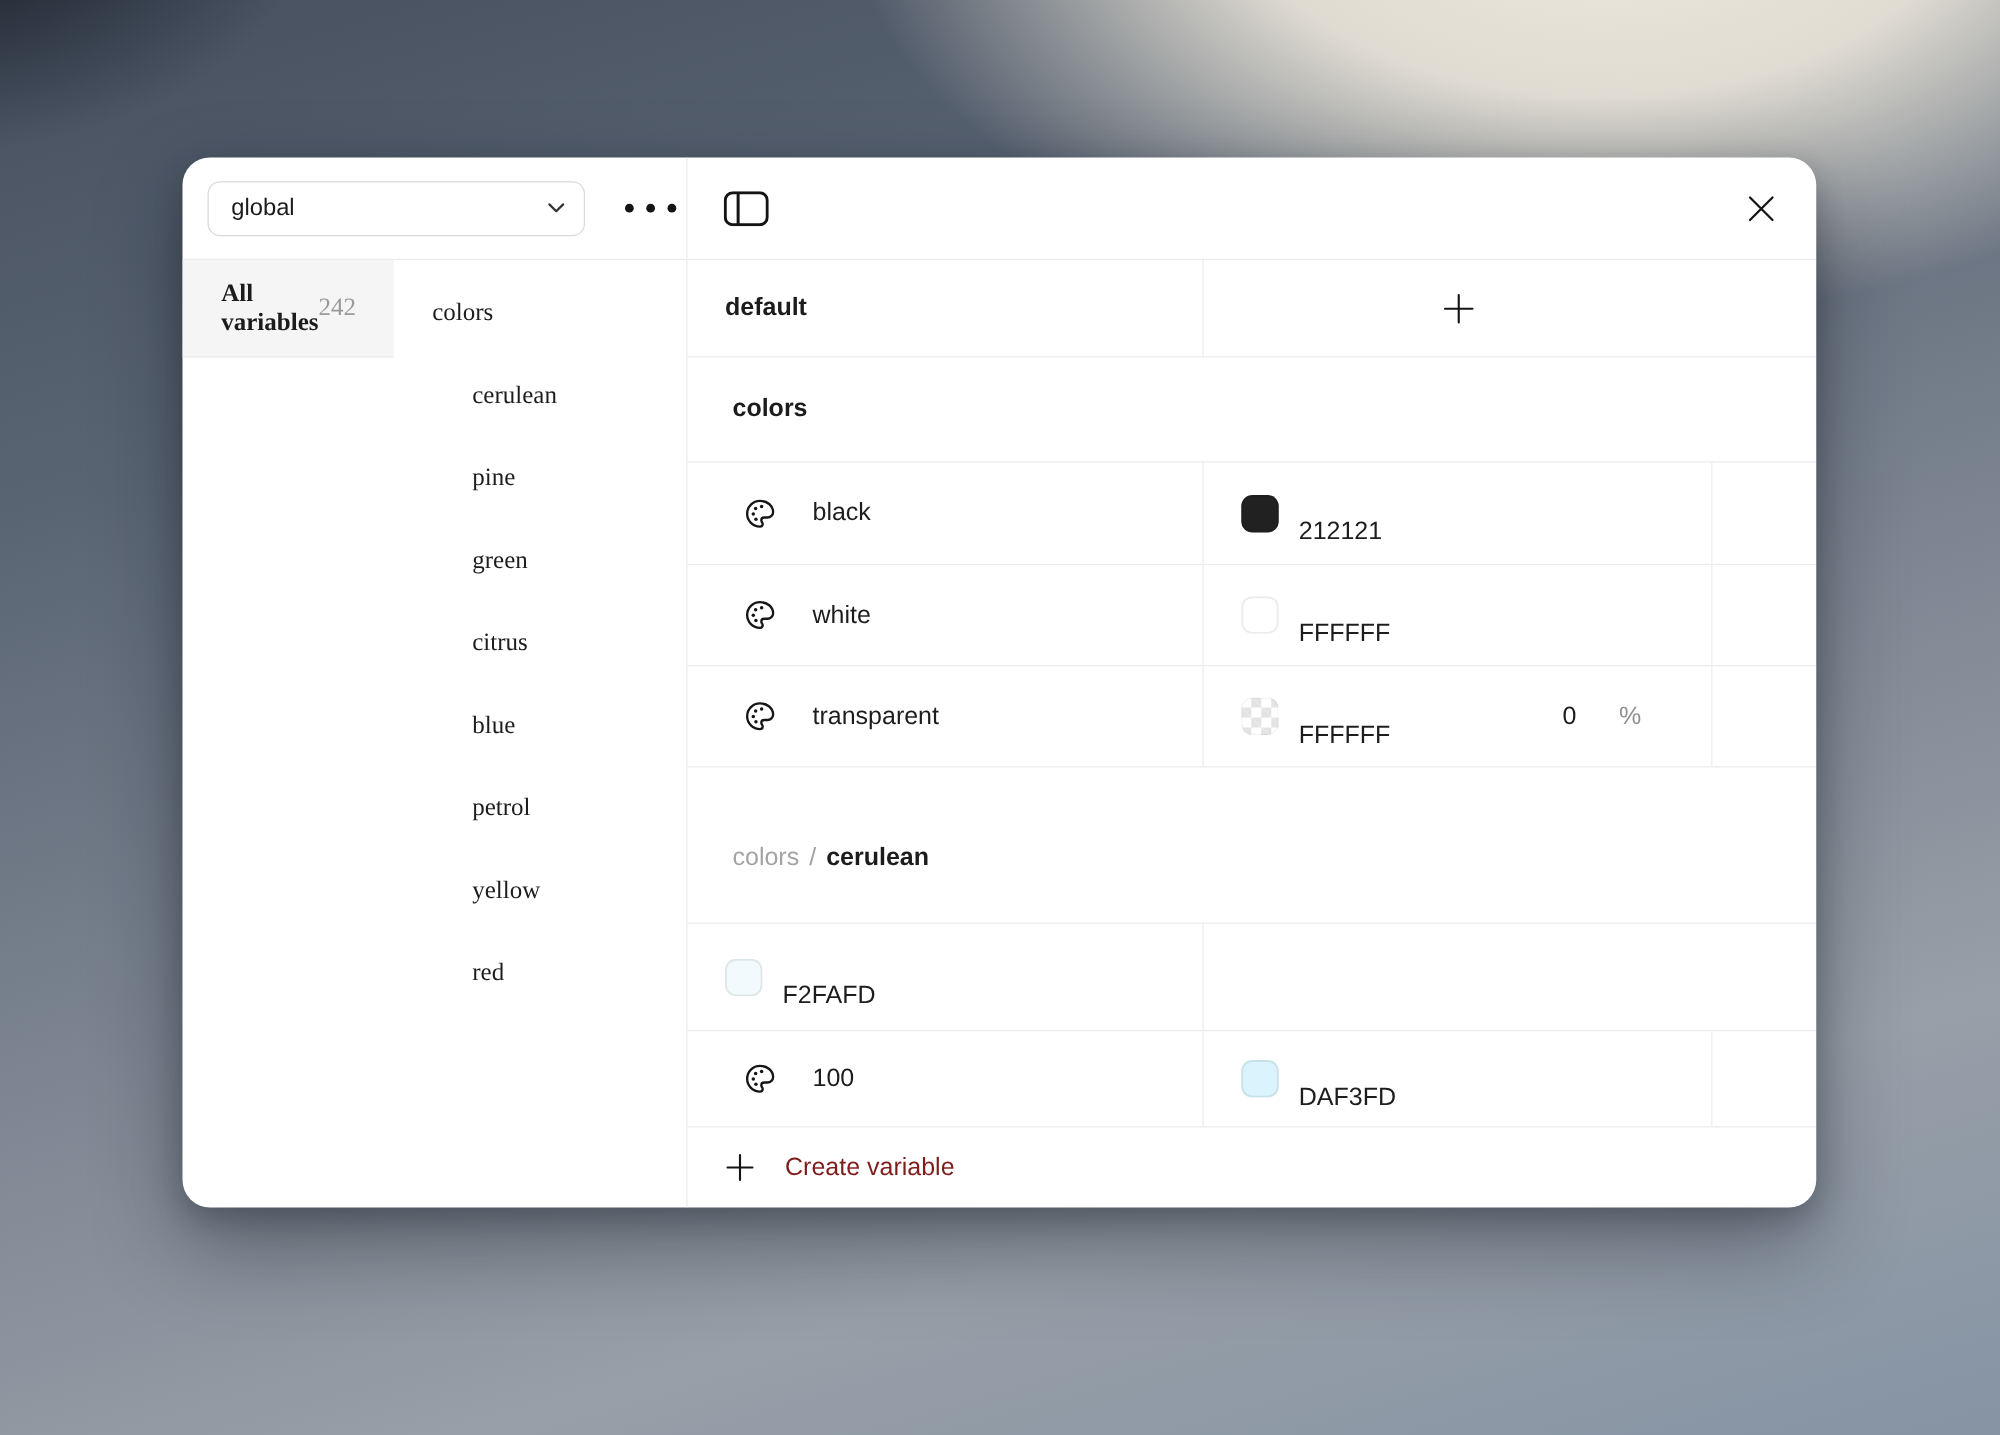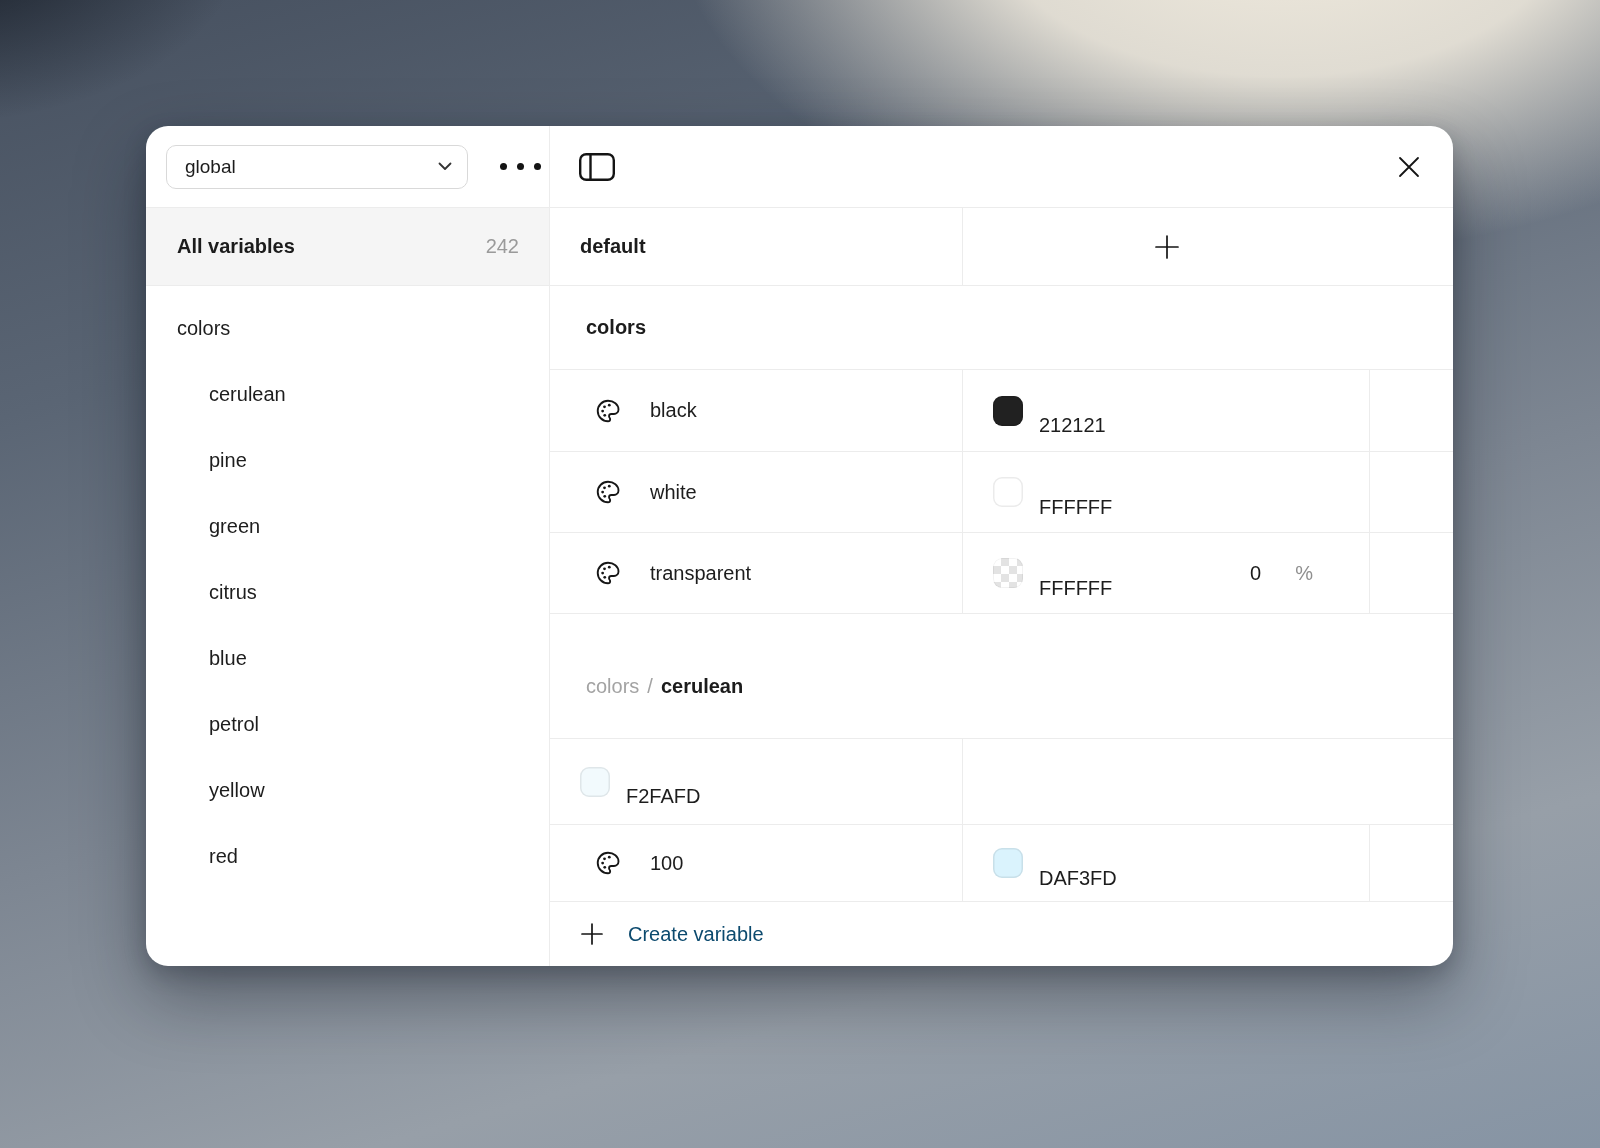--- a/index.html
+++ b/index.html
@@ -31,21 +31,21 @@
     display:flex; align-items:center; justify-content:space-between;
     padding:0 15px 0 18px; font-size:19px; color:#1c1c1c; cursor:pointer;
     font-family:inherit;
   }
   .more-btn { margin-left:24px; border:none; background:none; display:flex; align-items:center; gap:10px; padding:8px; cursor:pointer; }
   .more-btn .dot { width:7px; height:7px; border-radius:50%; background:#141414; }
   .icon-btn { border:none; background:none; padding:4px; cursor:pointer; display:flex; align-items:center; justify-content:center; }
   .close-btn { margin-left:auto; }
   
   .bodyrow { flex:1; display:flex; min-height:0; }
-  .sidebar { width:404px; flex:0 0 404px; border-right:1px solid #ececec; display:flex; flex-direction:column; }
+  .sidebar { width:404px; flex:0 0 404px; border-right:1px solid #ececec; display:flex; flex-direction:row;font-family:Liberation Serif, serif; }
   .allvars {
     height:78px; flex:0 0 78px; background:#f5f5f5; border-bottom:1px solid #ececec;
     display:flex; align-items:center; padding:0 30px 0 31px;
     font-size:20px; font-weight:700; cursor:pointer;
   }
   .allvars .count { margin-left:auto; font-weight:400; color:#9a9a9a; }
   .slist { padding-top:9px; }
   .s-item { height:66px; display:flex; align-items:center; padding-left:31px; font-size:20px; color:#1d1d1d; cursor:pointer; }
   .s-item.lvl1 { padding-left:63px; }
   
@@ -81,21 +81,21 @@
       linear-gradient(45deg,#e3e3e3 25%,#ffffff 25%,#ffffff 75%,#e3e3e3 75%);
     background-size:16px 16px;
     background-position:0 0, 8px 8px;
     box-shadow:inset 0 0 0 1px rgba(0,0,0,0.05);
   }
   .hex { margin-left:16px; color:#1d1d1d;margin-top:30px; }
   .opacity-val { margin-left:auto; color:#1c1c1c; }
   .opacity-unit { margin-left:34px; color:#8f8f8f; }
   .create-row {
     flex:1; display:flex; align-items:center; padding-left:30px; gap:24px;
-    font-size:20px; color:#0c4a6e; cursor:pointer; background:none; border:none; font-family:inherit;
+    font-size:20px; color:#7f1d1d; cursor:pointer; background:none; border:none; font-family:inherit;
   }
   svg { display:block; }
 </style>
 </head>
 <body>
 
 <svg width="0" height="0" style="position:absolute">
   <symbol id="sym-palette" viewBox="0 0 24 24">
     <path d="M12 3.2c-4.86 0-8.8 3.94-8.8 8.8s3.94 8.8 8.8 8.8c1.06 0 1.85-.84 1.85-1.82 0-.47-.19-.88-.47-1.2-.3-.35-.48-.8-.48-1.28 0-1.07.87-1.94 1.94-1.94h2.3c2.1 0 3.86-1.7 3.86-3.78C21 6.3 16.86 3.2 12 3.2z" fill="none" stroke="currentColor" stroke-width="1.6" stroke-linejoin="round"></path>
     <circle cx="9.0" cy="8.4" r="1.2" fill="currentColor"></circle>

